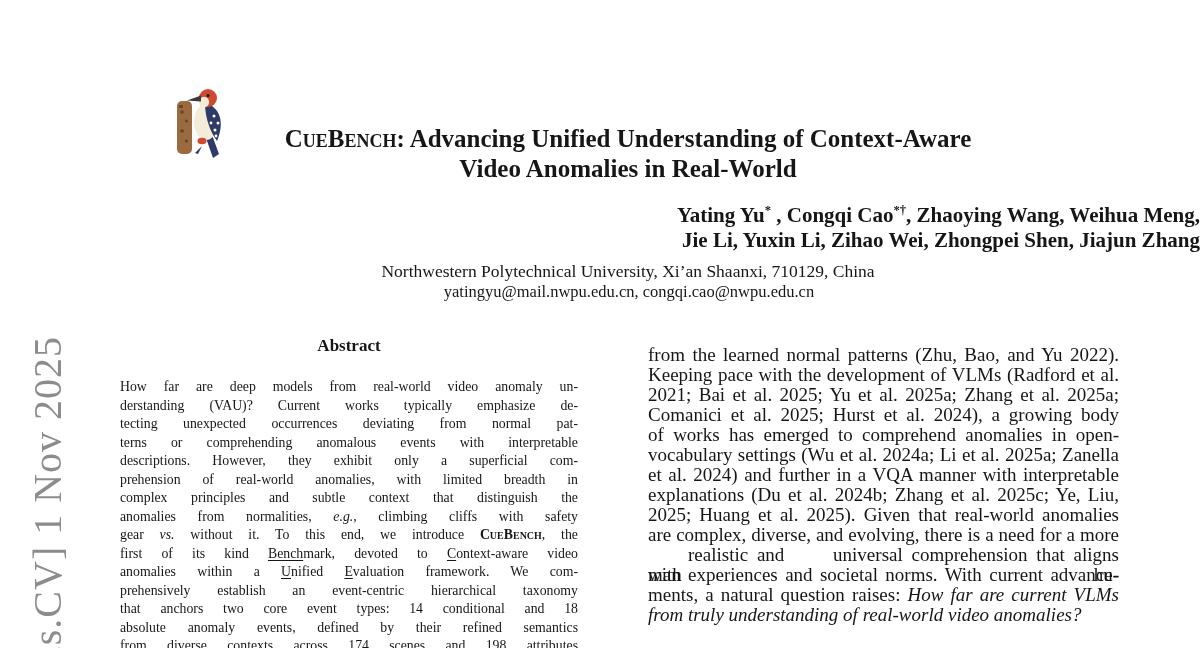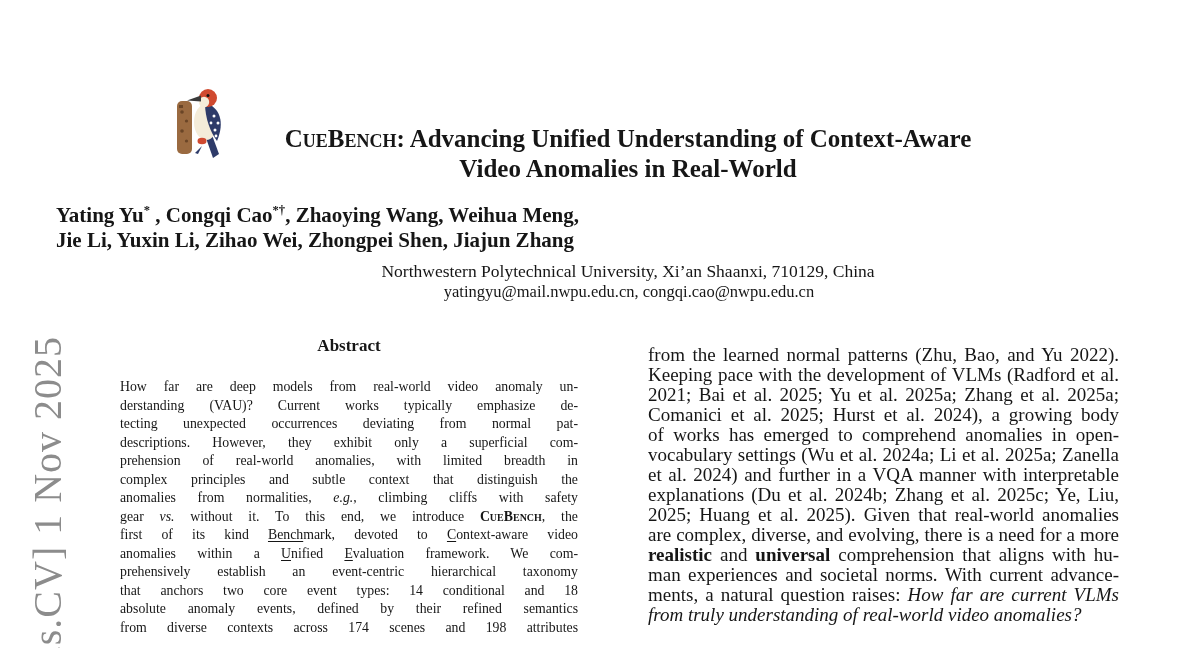--- a/index.html
+++ b/index.html
@@ -13,35 +13,35 @@
     font-size:40px;color:#8c8c8c;white-space:nowrap;letter-spacing:1px;
     font-family:"Liberation Serif","DejaVu Serif",serif;
   }
   
   .logo{position:absolute;left:176px;top:88px;width:56px;height:74px;}
   
   .hdr-center{position:absolute;left:56px;top:0;width:1144px;text-align:center;}
   .title{position:absolute;left:0;top:124px;width:100%;font-weight:bold;font-size:25px;line-height:30px;}
   .title .rline{}
   .authors{position:absolute;left:0;top:203px;width:100%;font-weight:bold;font-size:21px;line-height:25px;}
-  .authors .rline{text-align:left;}
+  .authors .rline{text-align:right;}
   .affil{position:absolute;left:0;top:261px;width:100%;font-size:17.5px;}
   .emails{position:absolute;left:1px;top:282px;width:100%;font-size:16.5px;}
   
   .abs-head{position:absolute;left:120px;top:336px;width:458px;text-align:center;font-weight:bold;font-size:17px;}
   .abs-body{position:absolute;left:120px;top:378px;width:458px;font-size:13.8px;}
   .abs-body .rline{line-height:18.5px;height:18.5px;}
   .col-right{position:absolute;left:648px;top:345px;width:471px;font-size:19px;}
   .col-right .rline{line-height:20px;height:20px;}
   .textcol .rline{text-align:justify;}
   .textcol .rline.just{text-align-last:justify;}
   
   .seg-n{}
   .seg-i{font-style:italic;}
-  .seg-b{font-weight:bold;}
+  .seg-b{font-weight:normal;margin-left:40px;}
   .seg-sc{font-variant:small-caps;}
   .seg-scb{font-variant:small-caps;font-weight:bold;}
   .seg-u{text-decoration:underline;text-underline-offset:2px;}
   .seg-sup{font-size:60%;vertical-align:super;line-height:0;}
 </style>
 </head>
 <body>
 
 <div class="page">
 
@@ -85,20 +85,21 @@
     </div>
     <div class="affil">Northwestern Polytechnical University, Xi’an Shaanxi, 710129, China</div>
     <div class="emails">yatingyu@mail.nwpu.edu.cn, congqi.cao@nwpu.edu.cn</div>
   </div>
 
   <div class="abs-head">Abstract</div>
   <div class="abs-body textcol">
       <div class="rline just"><span class="seg-n">How far are deep models from real-world video anomaly un-</span></div>
       <div class="rline just"><span class="seg-n">derstanding (VAU)? Current works typically emphasize de-</span></div>
       <div class="rline just"><span class="seg-n">tecting unexpected occurrences deviating from normal pat-</span></div>
+      <div class="rline just"><span class="seg-n">terns or comprehending anomalous events with interpretable</span></div>
       <div class="rline just"><span class="seg-n">descriptions. However, they exhibit only a superficial com-</span></div>
       <div class="rline just"><span class="seg-n">prehension of real-world anomalies, with limited breadth in</span></div>
       <div class="rline just"><span class="seg-n">complex principles and subtle context that distinguish the</span></div>
       <div class="rline just"><span class="seg-n">anomalies from normalities, </span><span class="seg-i">e.g.</span><span class="seg-n">, climbing cliffs with safety</span></div>
       <div class="rline just"><span class="seg-n">gear </span><span class="seg-i">vs.</span><span class="seg-n"> without it. To this end, we introduce </span><span class="seg-scb">CueBench</span><span class="seg-n">, the</span></div>
       <div class="rline just"><span class="seg-n">first of its kind </span><span class="seg-u">Bench</span><span class="seg-n">mark, devoted to </span><span class="seg-u">C</span><span class="seg-n">ontext-aware video</span></div>
       <div class="rline just"><span class="seg-n">anomalies within a </span><span class="seg-u">U</span><span class="seg-n">nified </span><span class="seg-u">E</span><span class="seg-n">valuation framework. We com-</span></div>
       <div class="rline just"><span class="seg-n">prehensively establish an event-centric hierarchical taxonomy</span></div>
       <div class="rline just"><span class="seg-n">that anchors two core event types: 14 conditional and 18</span></div>
       <div class="rline just"><span class="seg-n">absolute anomaly events, defined by their refined semantics</span></div>

